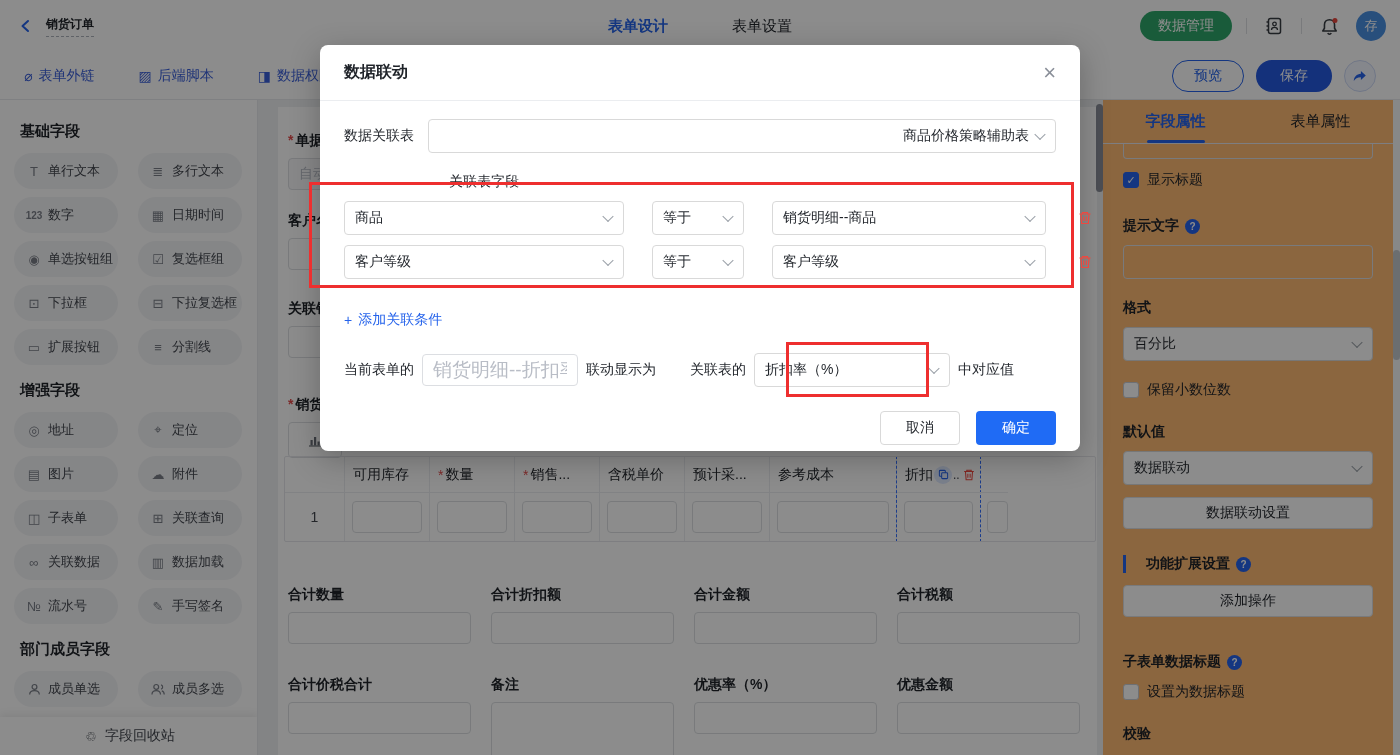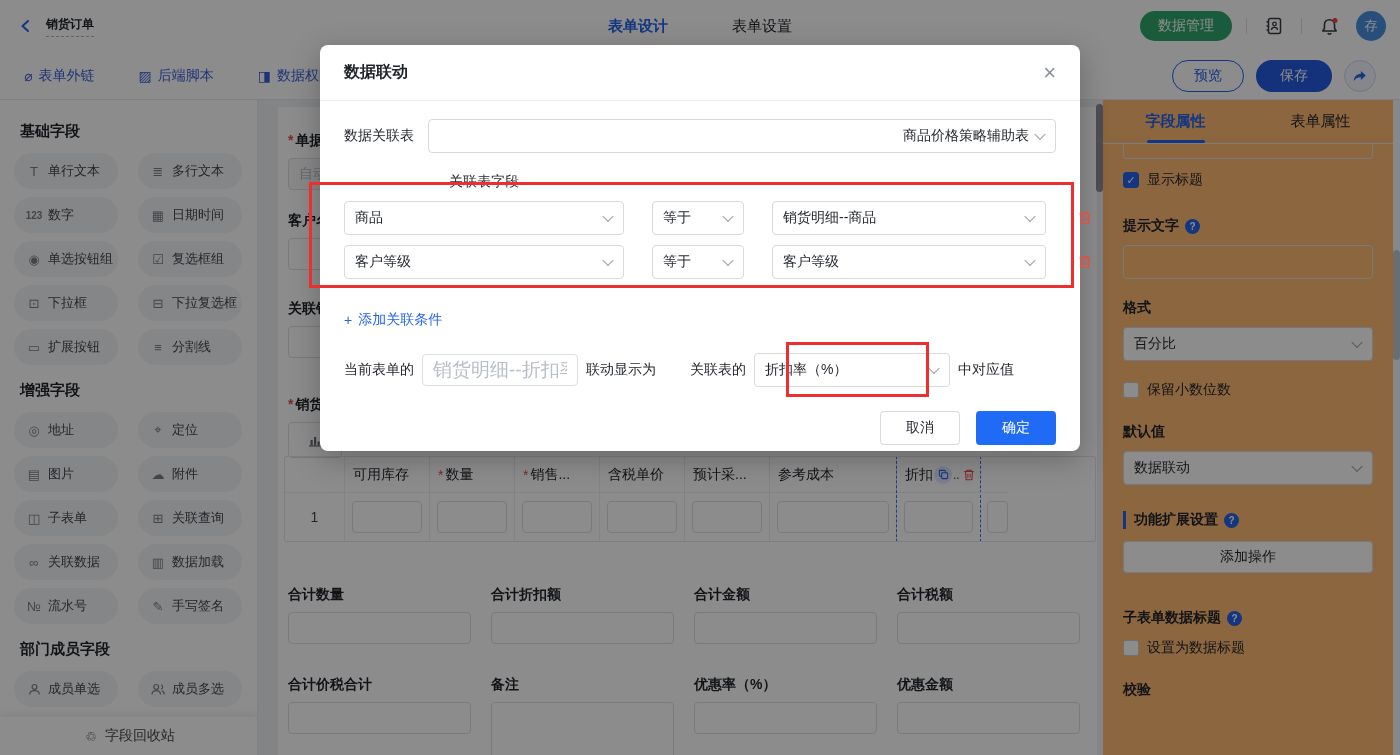--- a/index.html
+++ b/index.html
@@ -78,21 +78,21 @@
   .ptab-bar { position:absolute; left:44px; bottom:0; width:58px; height:3px; background:#2563eb; border-radius:2px; }
   .pbody { padding:0 20px; }
   .cutoff-input { height:15px; border:1px solid #dcdee2; border-top:none; border-radius:0 0 4px 4px; }
   .pcheck { display:flex; align-items:center; gap:8px; font-size:14px; }
   .cb { width:16px; height:16px; border:1px solid #c9cdd4; border-radius:3px; background:#fff; flex:none; cursor:pointer; }
   .cb.on { background:#2563eb; border-color:#2563eb; color:#fff; font-size:11px; display:flex; align-items:center; justify-content:center; }
   .phead { font-size:14px; font-weight:bold; display:flex; align-items:center; gap:6px; }
   .qmark { width:15px; height:15px; border-radius:50%; background:#2563eb; color:#fff; font-size:10px; font-weight:bold; display:inline-flex; align-items:center; justify-content:center; }
   .pinput { height:34px; border:1px solid #dcdee2; border-radius:4px; }
   .pbtn { height:32px; border:1px solid #dcdee2; border-radius:4px; background:#fff; display:flex; align-items:center; justify-content:center; font-size:14px; cursor:pointer; }
-  .vtitle { border-left:3px solid #2563eb; padding-left:8px; }
+  .vtitle { border-left:3px solid #2563eb; padding-left:20px; }
 
   
   .sel { position:relative; border:1px solid #d9d9d9; border-radius:4px; background:#fff; display:flex; align-items:center; padding:0 26px 0 10px; font-size:14px; cursor:pointer; white-space:nowrap; overflow:hidden; }
   .sel::after { content:""; position:absolute; right:11px; top:50%; width:7px; height:7px; border-right:1.5px solid #9aa0a8; border-bottom:1.5px solid #9aa0a8; transform:translateY(-70%) rotate(45deg); }
 
   
   .overlay { position:absolute; inset:0; background:rgba(0,0,0,0.45); z-index:10; }
   .modal { position:absolute; left:320px; top:45px; width:760px; height:406px; background:#fff; border-radius:8px; box-shadow:0 8px 30px rgba(0,0,0,.25); z-index:20; }
   .m-head { height:56px; display:flex; align-items:center; padding:0 24px; border-bottom:1px solid #ebedf0; }
   .m-title { font-size:16px; font-weight:bold; }
@@ -471,20 +471,21 @@
           <span>百分比</span>
         </div>
       <div class="pcheck" style="margin-top:20px;">
         <span class="cb"></span>
         <span>保留小数位数</span>
       </div>
       <div class="phead" style="margin-top:24px;">默认值</div>
       <div class="sel" style="margin-top:10px; height:34px;">
           <span>数据联动</span>
         </div>
+      <div class="pbtn" style="margin-top:12px;">数据联动设置</div>
       <div class="phead vtitle" style="margin-top:26px;">
         <span>功能扩展设置</span>
         <span class="qmark">?</span>
       </div>
       <div class="pbtn" style="margin-top:12px;">添加操作</div>
       <div class="phead" style="margin-top:36px;">
         <span>子表单数据标题</span>
         <span class="qmark">?</span>
       </div>
       <div class="pcheck" style="margin-top:12px;">

